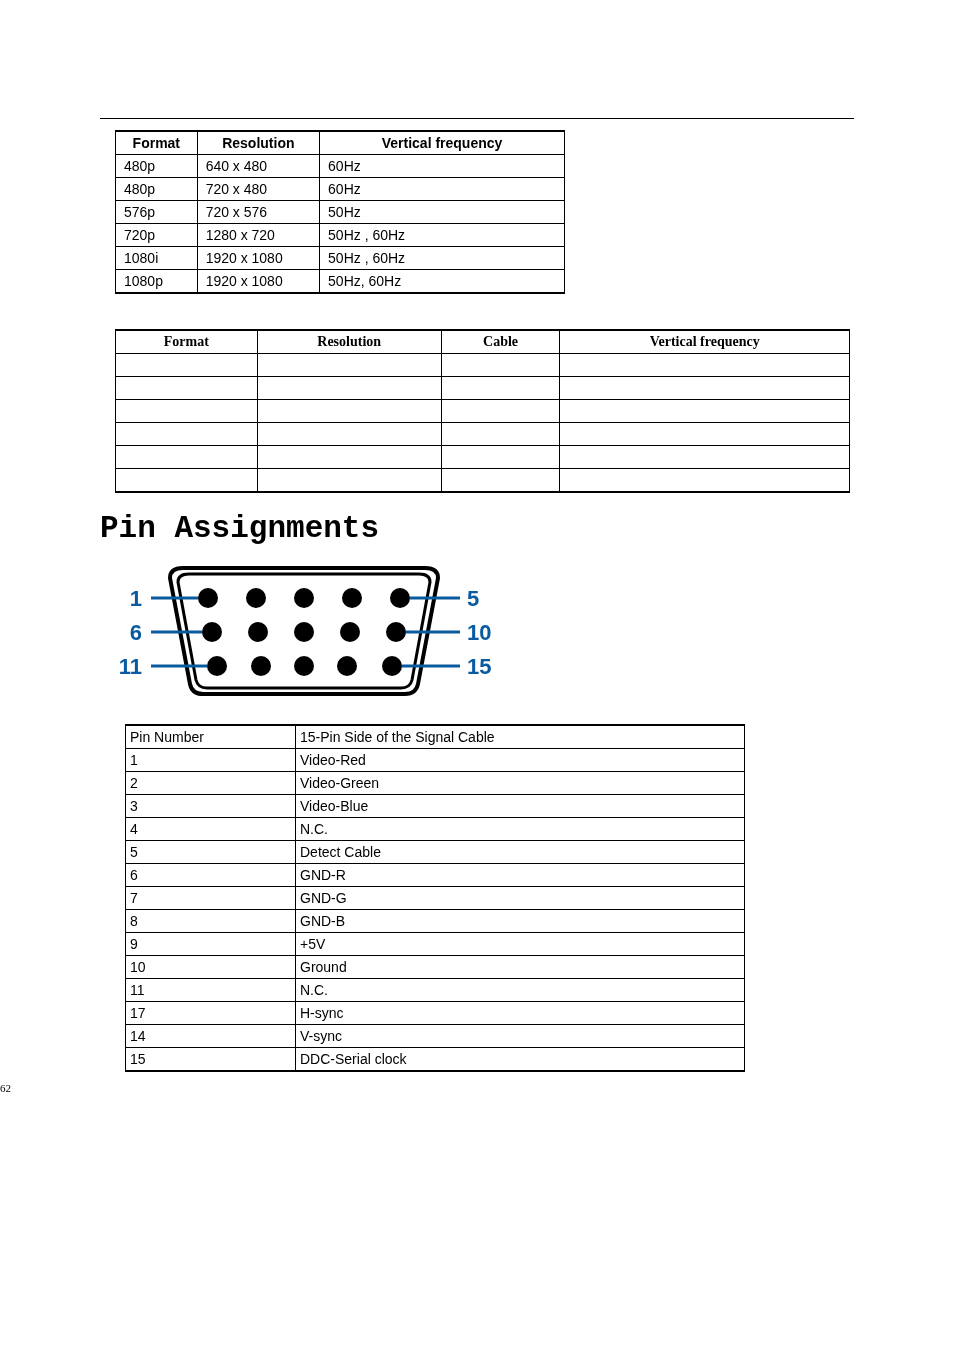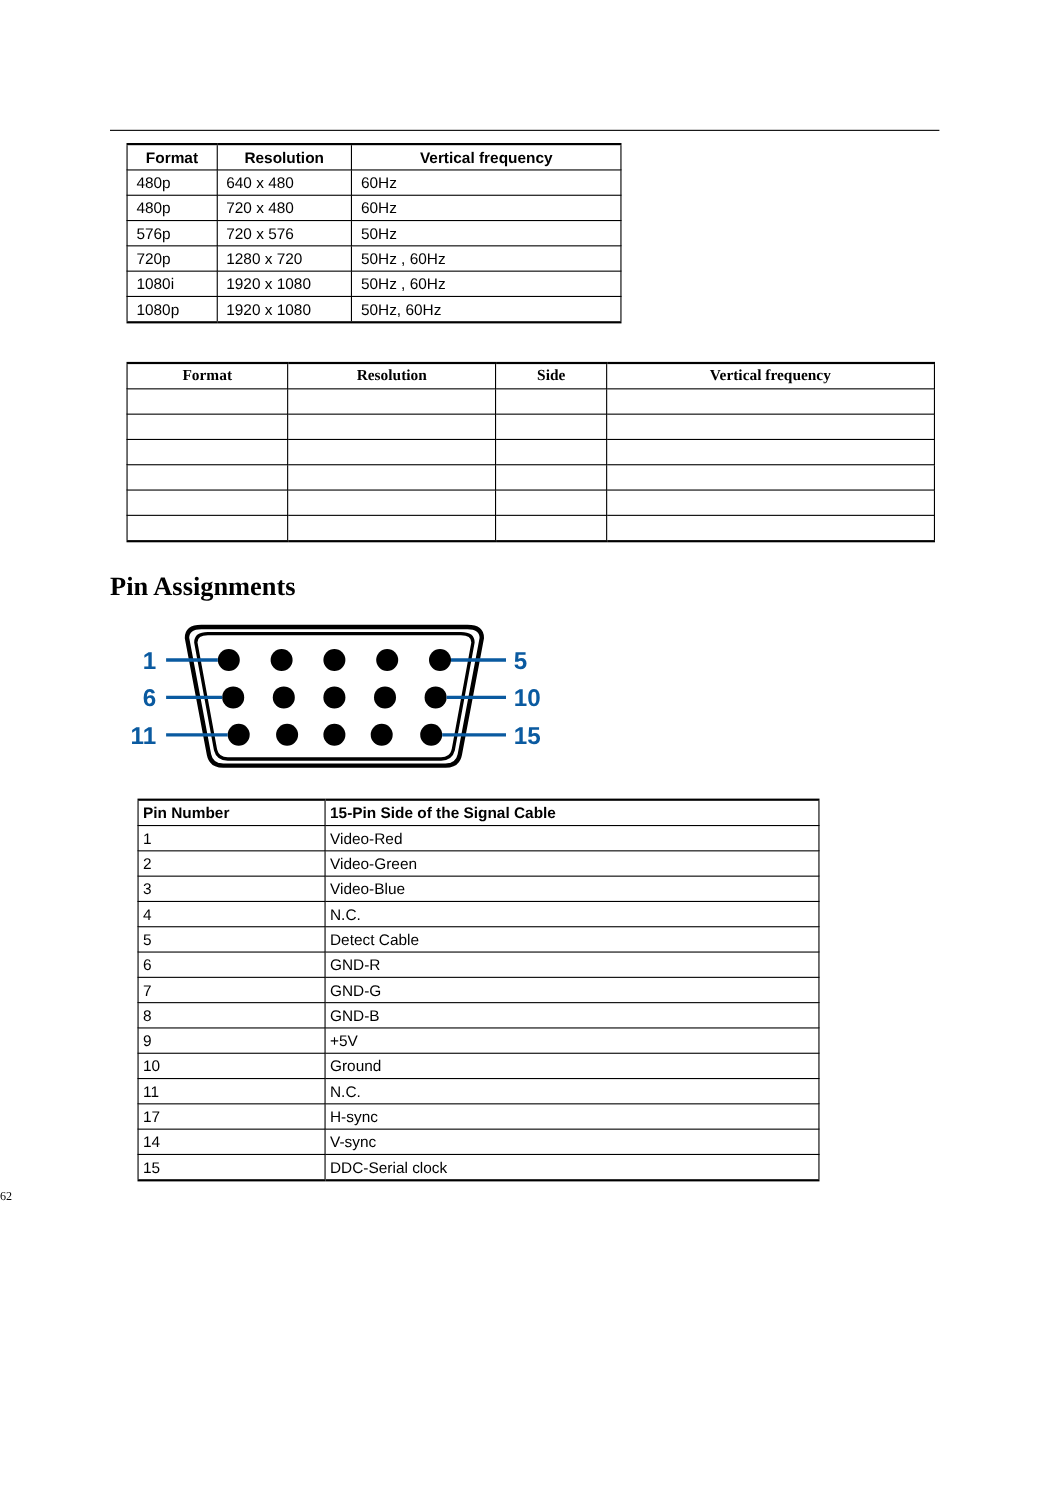--- a/index.html
+++ b/index.html
@@ -59,25 +59,25 @@
   .tbl2 th {
     font-family: "Times New Roman", serif;
     font-weight: bold;
     text-align: center;
   }
   .tbl2 tr.topthick th { border-top: 2px solid #000; }
   .tbl2 tr:last-child td { border-bottom: 2px solid #000; }
   .tbl2 td { }
 
   .heading {
-    font-family: Liberation Serif, serif;
-    font-size: 24px;
+    font-family: Liberation Mono, monospace;
+    font-size: 31px;
     font-weight: bold;
     margin-left: 40px;
-    margin-top: 28px;
+    margin-top: 18px;
   }
 
   .pin-diagram {
     margin-left: 55px;
     margin-top: 10px;
     position: relative;
     width: 380px;
     height: 150px;
   }
   .pin-diagram svg { display: block; }
@@ -88,21 +88,21 @@
     width: 620px;
   }
   .tbl3 th, .tbl3 td {
     border: 1px solid #000;
     font-size: 14px;
     padding: 3px 4px;
     text-align: left;
     height: 22px;
     vertical-align: top;
   }
-  .tbl3 th { font-weight: bold; }
+  .tbl3 th { font-weight: normal; }
   .tbl3 .c1 { width: 170px; }
   .tbl3 tr.topthick th { border-top: 2px solid #000; }
   .tbl3 tr:last-child td { border-bottom: 2px solid #000; }
 
   .pagenum {
     position: absolute;
     bottom: 30px;
     left: 0; right: 0;
     font-family: "Times New Roman", serif;
     font-size: 11px;
@@ -156,21 +156,21 @@
           </tr>
         </tbody>
     </table>
   </div>
 
   <table class="tbl2">
     <tbody>
         <tr class="topthick">
       <th>Format</th>
       <th>Resolution</th>
-      <th>Side</th>
+      <th>Cable</th>
       <th>Vertical frequency</th>
     </tr>
     </tbody>
       <tbody id="tbl2-body">
         <tr>
           <td>&nbsp;</td>
           <td>&nbsp;</td>
           <td>&nbsp;</td>
           <td>&nbsp;</td>
         </tr>

